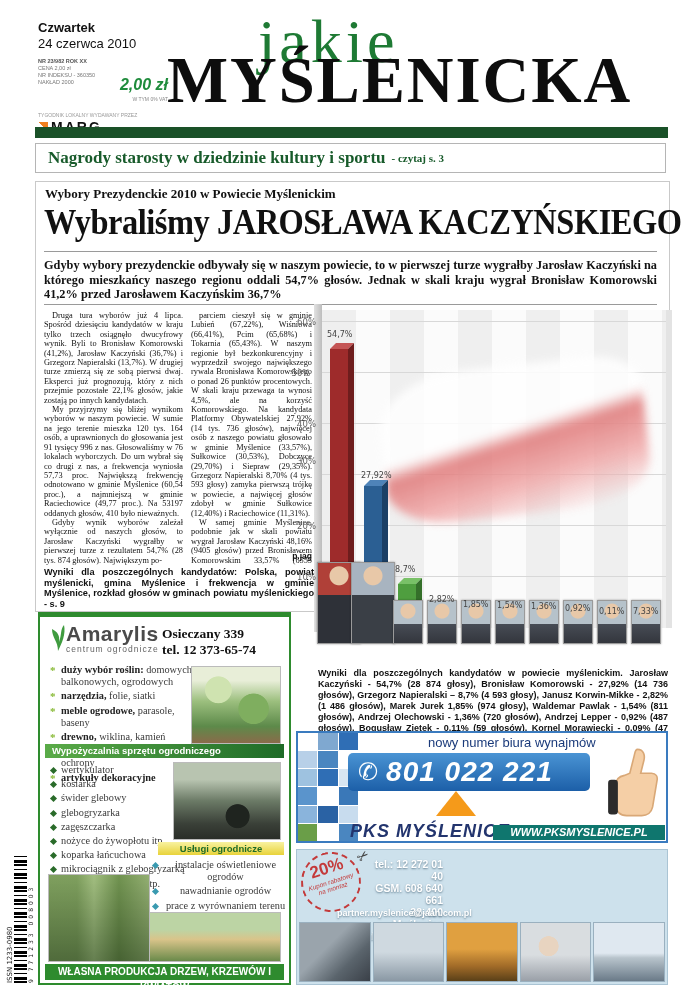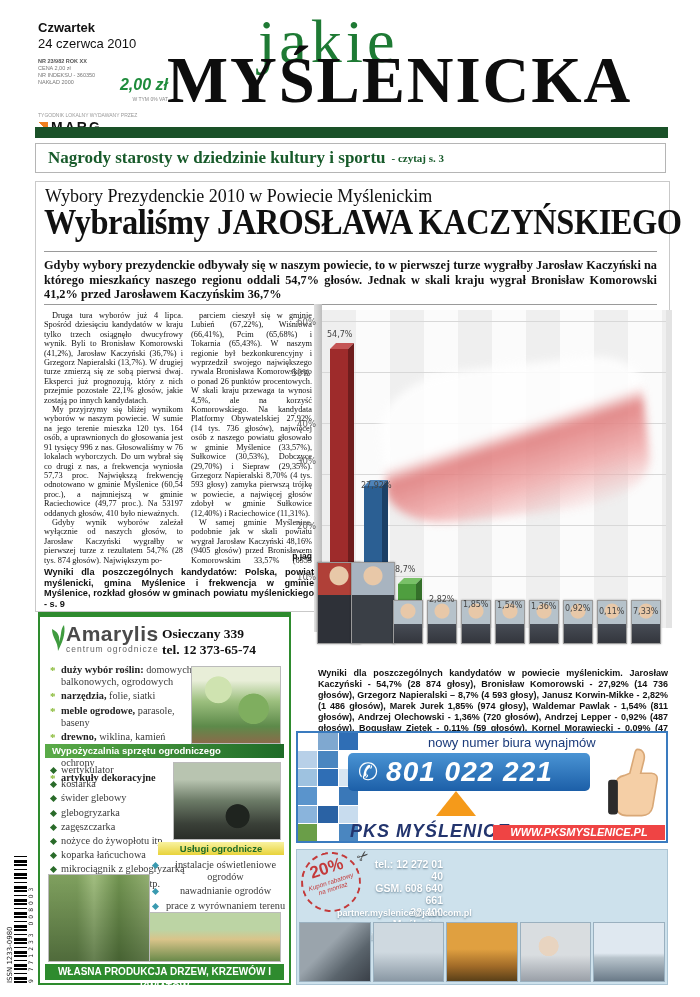--- a/index.html
+++ b/index.html
@@ -21,21 +21,21 @@
   .mh-title{left:167px;top:42px;font-size:66px;font-weight:bold;letter-spacing:2px;color:#0d0d0d;transform:scaleX(.98);transform-origin:0 0;white-space:nowrap;}
   .green-bar{left:35px;top:127px;width:633px;height:11px;background:#1a5128;}
 
   
   .teaser{left:35px;top:143px;width:631px;height:30px;border:1px solid #b5b5b5;display:flex;align-items:center;padding-left:12px;box-sizing:border-box;}
   .teaser .t1{color:#185b2b;font-weight:bold;font-size:17px;}
   .teaser .t2{color:#185b2b;font-weight:bold;font-size:11px;margin-left:6px;}
 
   
   .article-frame{left:35px;top:181px;width:633px;height:429px;border:1px solid #c9c9c9;}
-  .kicker{left:45px;top:186px;font-weight:normal;font-size:18px;}
+  .kicker{left:45px;top:186px;font-weight:bold;font-size:13px;}
   .headline{left:44px;top:201px;font-weight:bold;font-size:36px;white-space:nowrap;transform:scaleX(.90);transform-origin:0 0;letter-spacing:-0.5px;}
   .rule{left:44px;width:613px;border-top:1px solid #9a9a9a;height:0;}
   .r1{top:251px;} .r2{top:304px;}
   .lede{left:44px;top:258px;width:613px;font-weight:bold;font-size:12.3px;line-height:14.6px;text-align:justify;}
   .col{top:311px;height:254px;overflow:hidden;font-size:8.3px;line-height:9.4px;text-align:justify;}
   .col p{margin:0;text-indent:8px;}
   .col1{left:44px;width:139px;}
   .col2{left:191px;width:121px;}
   .byline{left:191px;top:551px;width:121px;text-align:right;font-weight:bold;font-size:8.5px;font-family:"Liberation Sans",sans-serif;}
   .note{left:44px;top:567px;width:270px;font-family:"Liberation Sans",sans-serif;font-weight:bold;font-size:9.2px;line-height:10.6px;text-align:justify;}
@@ -106,21 +106,21 @@
   .pks-mosaic{position:absolute;left:0;top:0;width:60px;height:108px;display:grid;grid-template-columns:repeat(3,1fr);gap:1px;background:#fff;}
   .pks-mosaic div{width:100%;height:100%;}
   .pks-note{position:absolute;left:130px;top:2px;font-family:"Liberation Sans",sans-serif;font-size:13px;color:#1a3a7a;}
   .pks-band{position:absolute;left:50px;top:20px;width:242px;height:38px;border-radius:5px;
     background:linear-gradient(180deg,#4a94d4,#1c5fa8);display:flex;align-items:center;padding-left:10px;box-sizing:border-box;}
   .pks-phone-icon{color:#fff;font-size:24px;margin-right:8px;font-family:"DejaVu Sans",sans-serif;}
   .pks-number{color:#fff;font-weight:bold;font-style:italic;font-size:28px;font-family:"Liberation Sans",sans-serif;letter-spacing:1px;}
   .pks-triangle{position:absolute;left:138px;top:58px;width:0;height:0;border-left:20px solid transparent;border-right:20px solid transparent;border-bottom:25px solid #f59a1a;}
   .pks-brand{position:absolute;left:52px;top:88px;font-family:"Liberation Sans",sans-serif;font-weight:bold;font-style:italic;font-size:18px;color:#23356e;letter-spacing:1px;}
   .pks-tag{font-style:italic;font-weight:normal;font-size:9.5px;color:#3a6db5;letter-spacing:0;margin-left:6px;}
-  .pks-www{position:absolute;right:1px;bottom:1px;width:172px;height:15px;background:#ef4444;color:#fff;
+  .pks-www{position:absolute;right:1px;bottom:1px;width:172px;height:15px;background:#0f766e;color:#fff;
     font-family:"Liberation Sans",sans-serif;font-weight:bold;font-style:italic;font-size:11px;line-height:15px;text-align:center;}
   .pks-thumb{position:absolute;right:4px;top:12px;}
 
   
   .miw{left:296px;top:849px;width:372px;height:136px;background:#cde1ec;border:1px solid #aac4d4;box-sizing:border-box;}
   .miw-stamp{position:absolute;left:2px;top:0;width:64px;height:64px;transform:rotate(-18deg);color:#c43a3a;text-align:center;}
   .miw-stamp .ring{position:absolute;left:2px;top:2px;width:56px;height:56px;border:2px dashed #c43a3a;border-radius:50%;}
   .miw-stamp .pct{position:relative;top:8px;font-weight:bold;font-size:17px;font-family:"Liberation Sans",sans-serif;}
   .miw-stamp .cl{position:relative;top:8px;font-size:6.5px;font-style:italic;line-height:7px;font-family:"Liberation Sans",sans-serif;}
   .miw-scissors{position:absolute;left:60px;top:-2px;font-size:14px;color:#444;transform:rotate(-40deg);font-family:"DejaVu Sans",sans-serif;}
@@ -216,21 +216,21 @@
     <div class="ytick" style="bottom: 46px;">10%</div>
     <div class="bar" title="Jarosław Kaczyński" style="left: 8px; height: 278.97px; background: rgb(158, 43, 43);">
       <i class="bar-top" style="background: rgb(196, 85, 85);"></i>
       <i class="bar-side" style="background: rgb(110, 29, 29);"></i>
     </div>
     <div class="bar-label" style="left: 5px; bottom: 288.97px;">54,7%</div>
     <div class="bar" title="Bronisław Komorowski" style="left: 42px; height: 142.392px; background: rgb(43, 95, 147);">
       <i class="bar-top" style="background: rgb(79, 131, 184);"></i>
       <i class="bar-side" style="background: rgb(28, 64, 102);"></i>
     </div>
-    <div class="bar-label" style="left: 39px; bottom: 138px;">27,92%</div>
+    <div class="bar-label" style="left: 39px; bottom: 148px;">27,92%</div>
     <div class="bar" title="Grzegorz Napieralski" style="left: 76px; height: 44.37px; background: rgb(79, 158, 63);">
       <i class="bar-top" style="background: rgb(121, 193, 103);"></i>
       <i class="bar-side" style="background: rgb(53, 112, 42);"></i>
     </div>
     <div class="bar-label" style="left: 73px; bottom: 54.37px;">8,7%</div>
     <div class="bar" title="Janusz Korwin-Mikke" style="left: 110px; height: 14.382px; background: rgb(224, 138, 46);">
       <i class="bar-top" style="background: rgb(240, 172, 96);"></i>
       <i class="bar-side" style="background: rgb(168, 98, 29);"></i>
     </div>
     <div class="bar-label" style="left: 107px; bottom: 24.382px;">2,82%</div>

